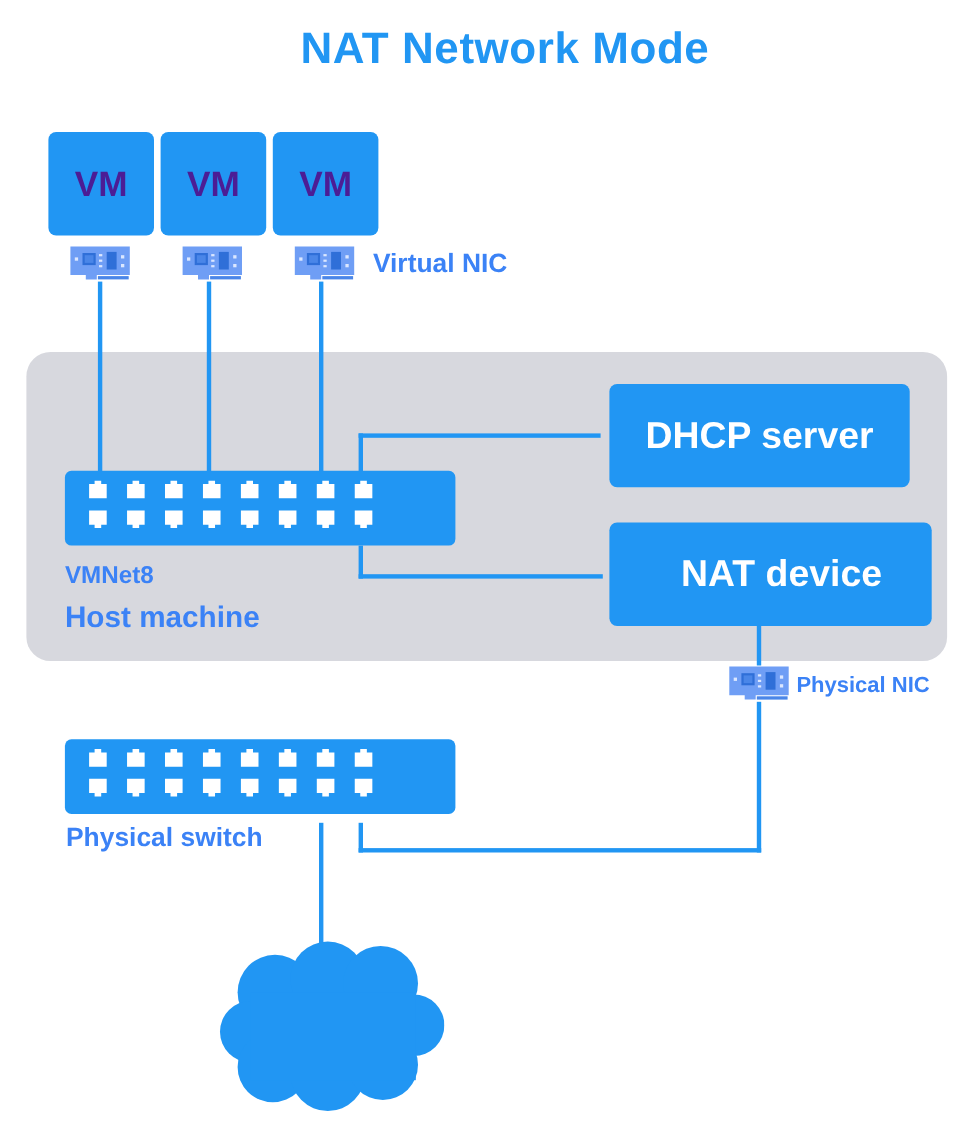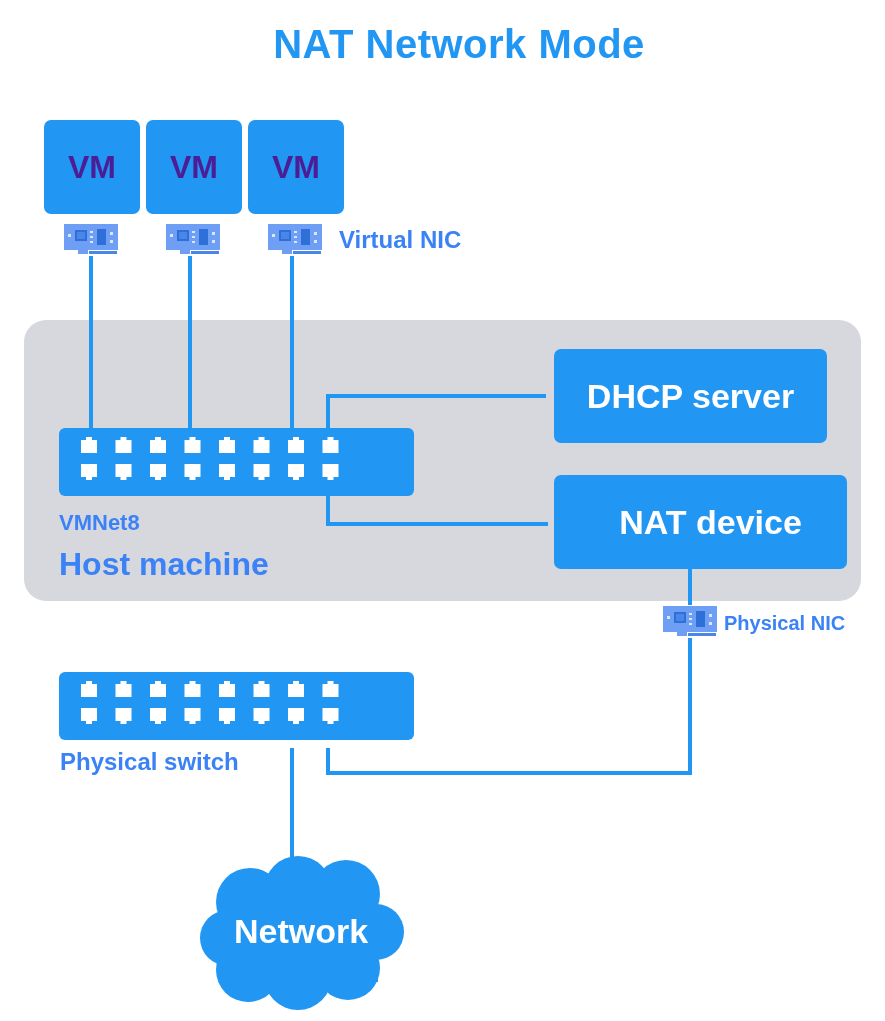--- a/index.html
+++ b/index.html
@@ -113,21 +113,21 @@
       <path d="M160 36 h16 v13 h-5 v3 h-6 v-3 h-5 z" fill="#fff"></path>
       <path d="M194.5 12 h5 v-3 h6 v3 h5 v13 h-16 z" fill="#fff"></path>
       <path d="M194.5 36 h16 v13 h-5 v3 h-6 v-3 h-5 z" fill="#fff"></path>
       <path d="M229 12 h5 v-3 h6 v3 h5 v13 h-16 z" fill="#fff"></path>
       <path d="M229 36 h16 v13 h-5 v3 h-6 v-3 h-5 z" fill="#fff"></path>
       <path d="M263.5 12 h5 v-3 h6 v3 h5 v13 h-16 z" fill="#fff"></path>
       <path d="M263.5 36 h16 v13 h-5 v3 h-6 v-3 h-5 z" fill="#fff"></path>
     </svg>
 </div>
 <div class="abs label" style="left:59px;top:510px;font-size:22px;">VMNet8</div>
-<div class="abs label" style="left:59px;top:546px;font-size:32px;text-align:right;">Host machine</div>
+<div class="abs label" style="left:59px;top:546px;font-size:27px;text-align:right;">Host machine</div>
 
 <div class="abs box" style="left:554px;top:349px;width:273px;height:94px;">
   <span>DHCP server</span>
 </div>
 
 <div class="abs box" style="left:554px;top:475px;width:273px;height:94px;padding-left:20px;">
   <span>NAT device</span>
 </div>
 
 <div class="line" style="left:688px;top:569px;width:4px;height:36px;"></div>
@@ -184,14 +184,13 @@
       <circle cx="100" cy="38" r="34"></circle>
       <circle cx="148" cy="42" r="34"></circle>
       <circle cx="178" cy="80" r="28"></circle>
       <circle cx="30" cy="86" r="28"></circle>
       <circle cx="50" cy="118" r="32"></circle>
       <circle cx="100" cy="124" r="34"></circle>
       <circle cx="150" cy="116" r="32"></circle>
       <rect x="30" y="50" width="150" height="80"></rect>
     </g>
   </svg>
-  <div class="abs" style="left:0;width:206px;top:60px;text-align:center;color:#fff;font-weight:bold;font-size:34px;">Network</div>
 </div>
 
 </body></html>

